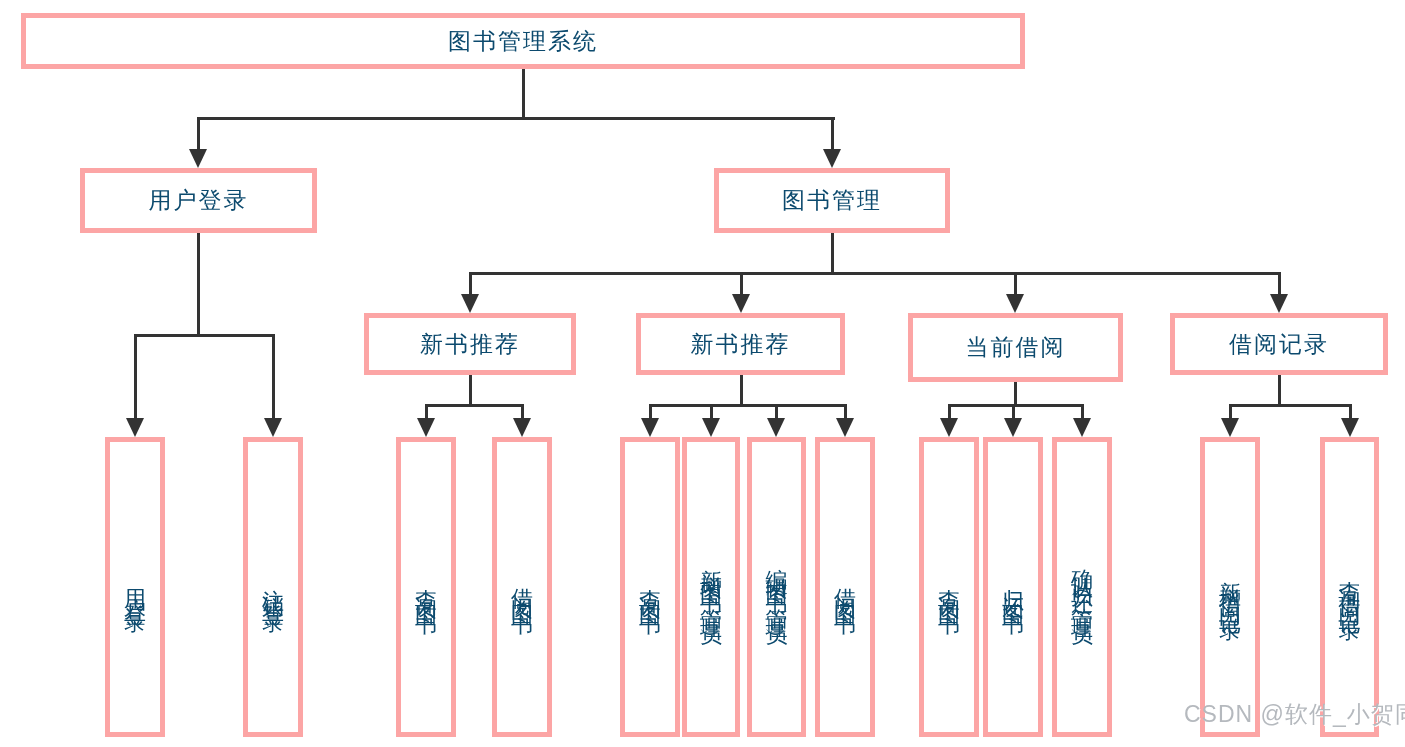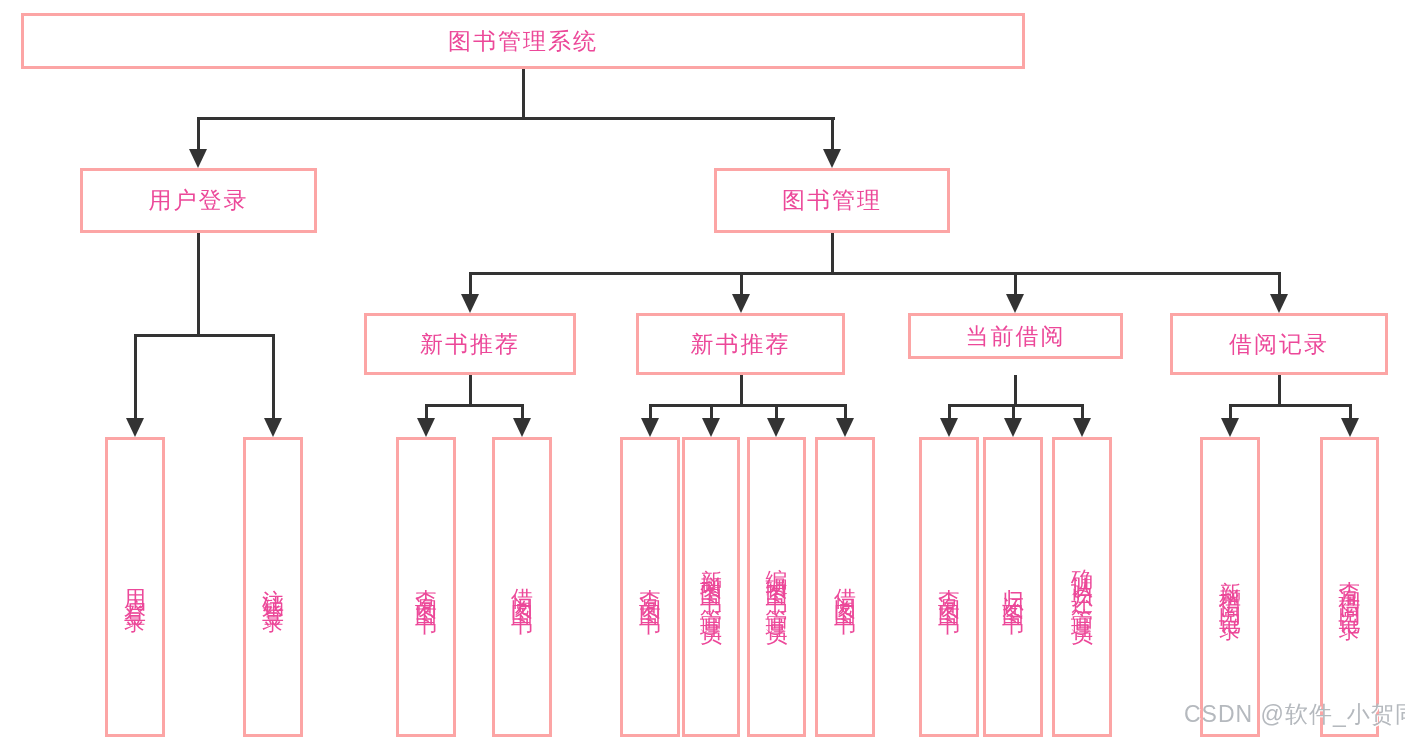--- a/index.html
+++ b/index.html
@@ -10,25 +10,25 @@
     position: relative;
     width: 1405px;
     height: 747px;
     background: #ffffff;
     overflow: hidden;
   }
 
   .node {
     position: absolute;
     background: #ffffff;
-    border: 3px solid #fca5a5;
+    border: 5px solid #fca5a5;
     display: flex;
     align-items: center;
     justify-content: center;
-    color: #ec4899;
+    color: #0c4a6e;
     font-size: 23px;
     letter-spacing: 2px;
     z-index: 2;
   }
 
   .node .vtext {
     writing-mode: vertical-rl;
     text-orientation: mixed;
     letter-spacing: 8px;
     font-size: 22px;
@@ -78,21 +78,21 @@
   <div class="node" style="left:714px; top:168px; width:236px; height:65px;">
     <span>图书管理</span>
   </div>
 
   <div class="node" style="left:364px; top:313px; width:212px; height:62px;">
     <span>新书推荐</span>
   </div>
   <div class="node" style="left:636px; top:313px; width:209px; height:62px;">
     <span>新书推荐</span>
   </div>
-  <div class="node" style="left:908px; top:313px; width:215px; height:46px;">
+  <div class="node" style="left:908px; top:313px; width:215px; height:69px;">
     <span>当前借阅</span>
   </div>
   <div class="node" style="left:1170px; top:313px; width:218px; height:62px;">
     <span>借阅记录</span>
   </div>
 
   <div class="node" style="left:105px; top:437px; width:60px; height:300px;">
     <span class="vtext">用户登录</span>
   </div>
   <div class="node" style="left:243px; top:437px; width:60px; height:300px;">

